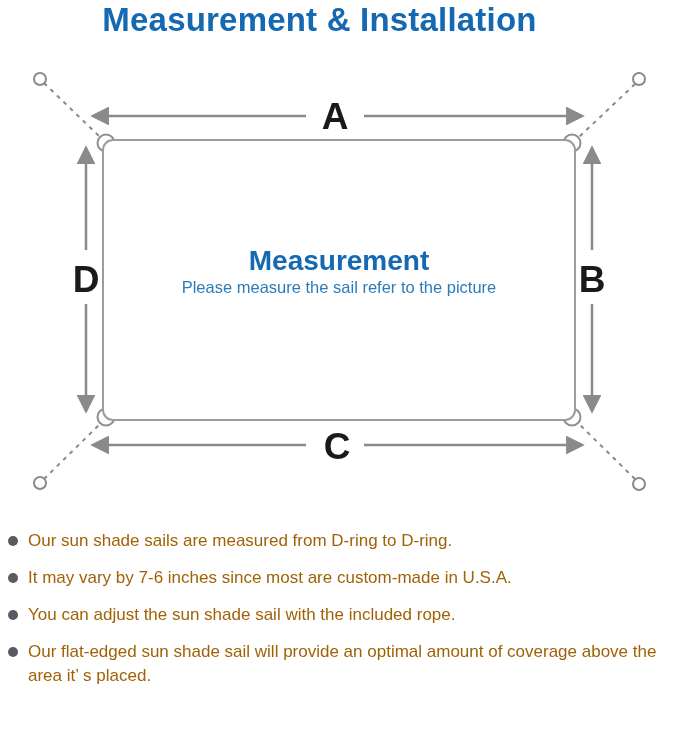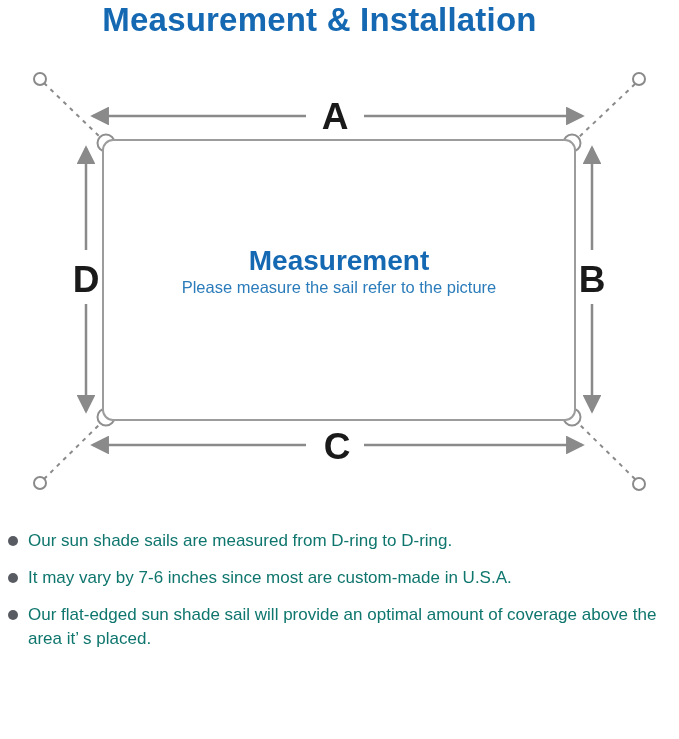--- a/index.html
+++ b/index.html
@@ -50,21 +50,21 @@
     position: absolute;
     top: 529px; left: 8px; right: 3px;
   }
   .note-item {
     display: flex;
     align-items: flex-start;
     gap: 10px;
     margin-bottom: 13px;
     font-size: 17px;
     line-height: 24px;
-    color: #0f766e;
+    color: #a16207;
   }
   .bullet-dot {
     flex: 0 0 10px;
     width: 10px; height: 10px;
     margin-top: 7px;
     border-radius: 50%;
     background: #585c62;
   }
   .note-text { flex: 1 1 auto; }
 </style>
@@ -131,15 +131,19 @@
   <div class="note-item">
     <span class="bullet-dot"></span>
     <span class="note-text">Our sun shade sails are measured from D-ring to D-ring.</span>
   </div>
   <div class="note-item">
     <span class="bullet-dot"></span>
     <span class="note-text">It may vary by 7-6 inches since most are custom-made in U.S.A.</span>
   </div>
   <div class="note-item">
     <span class="bullet-dot"></span>
+    <span class="note-text">You can adjust the sun shade sail with the included rope.</span>
+  </div>
+  <div class="note-item">
+    <span class="bullet-dot"></span>
     <span class="note-text">Our flat-edged sun shade sail will provide an optimal amount of coverage above the area it’ s placed.</span>
   </div>
 </div>
 
 </body></html>

